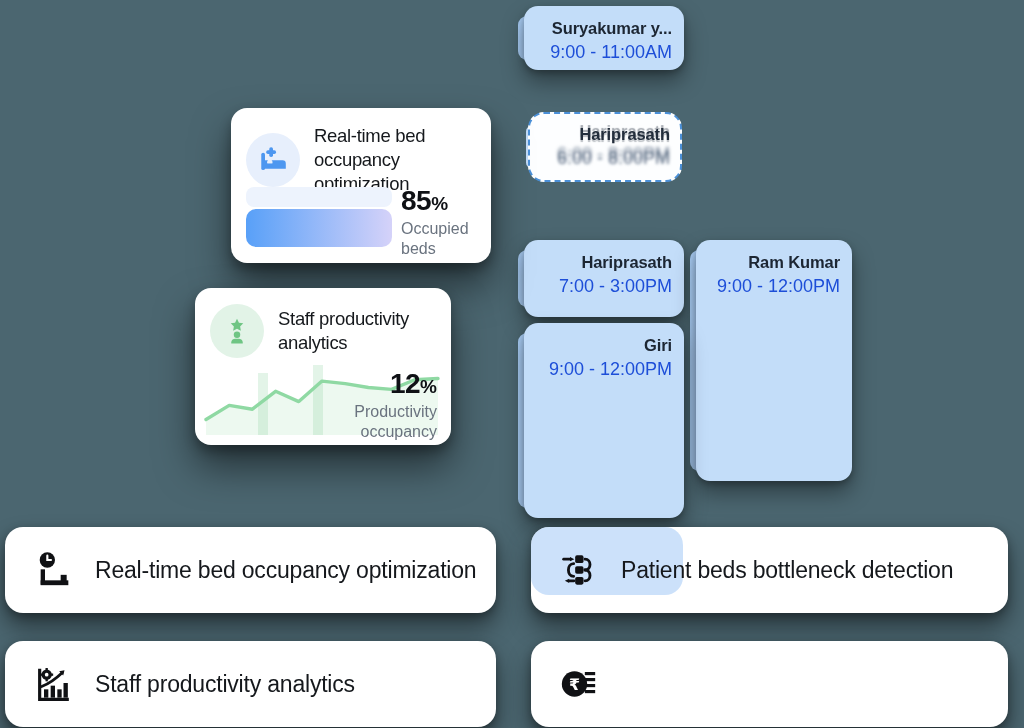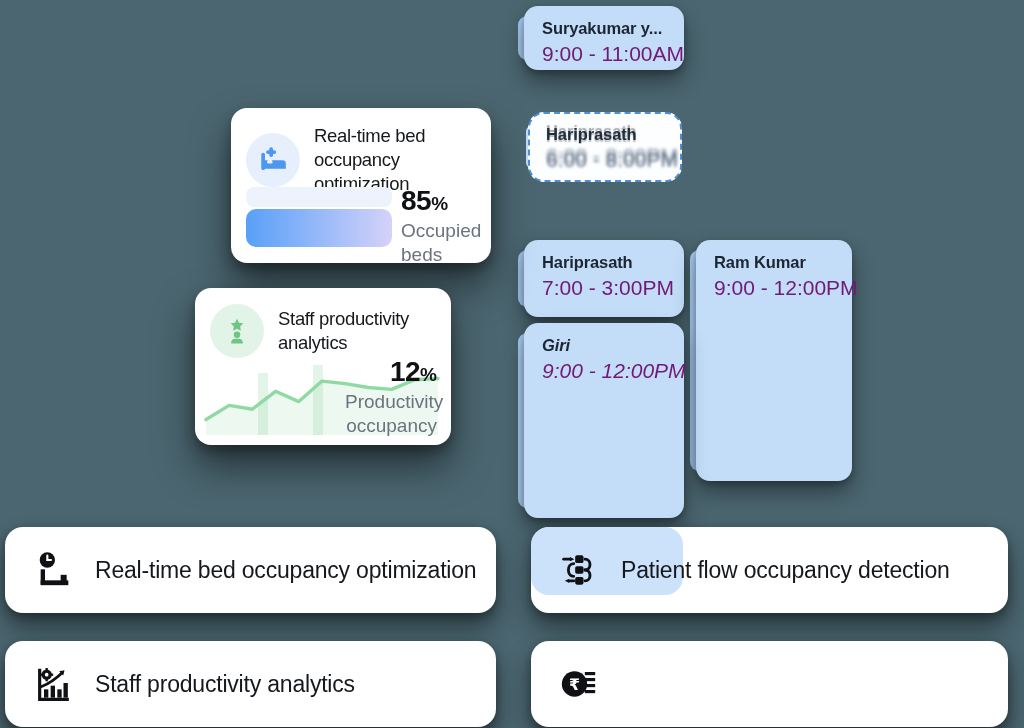--- a/index.html
+++ b/index.html
@@ -2,27 +2,27 @@
 <html style="--bg: #4B6670; --event-blue: #C3DDF9; --accent-stripe: #A8CCF4; --ghost-border: #4B90D8; --icon-blue: #4D97F0; --icon-blue-bg: #E7EFFC; --icon-green: #6FC584; --icon-green-bg: #E2F3E7; --bar-track: #EDF3FD; --bar-grad-start: #58A0F8; --bar-grad-end: #D5D2F9; --chart-green: #8FD9A3;"><head>
 <meta charset="utf-8">
 <style>
   html,body{margin:0;padding:0;}
   body{font-family:"Liberation Sans",sans-serif;background:#222;}
   .stage{position:relative;width:1024px;height:728px;overflow:hidden;background:var(--bg,#4B6670);}
 
   
   .event{position:absolute;}
   .ev-accent{position:absolute;left:0;top:10px;bottom:10px;width:18px;border-radius:9px;background:var(--accent-stripe,#A8CCF4);}
-  .ev-body{position:absolute;left:6px;top:0;right:0;bottom:0;background:var(--event-blue,#C3DDF9);border-radius:14px;padding:13px 12px 0 18px;box-shadow:0 12px 22px rgba(0,0,0,.38),0 3px 6px rgba(0,0,0,.25);box-sizing:border-box;}
+  .ev-body{position:absolute;left:6px;top:0;right:0;bottom:0;background:var(--event-blue,#C3DDF9);border-radius:14px;padding:13px 12px 0 18px;box-shadow:0 12px 22px rgba(0,0,0,.38),0 3px 6px rgba(0,0,0,.25);box-sizing:border-box;text-align:right;}
   .ev-name{font-size:16.5px;font-weight:700;color:#1C2633;letter-spacing:-.1px;white-space:nowrap;overflow:hidden;}
-  .ev-time{font-size:21px;color:#701a75;margin-top:4px;white-space:nowrap;}
+  .ev-time{font-size:18px;color:#1d4ed8;margin-top:4px;white-space:nowrap;}
   .ev-sury{left:518px;top:6px;width:166px;height:64px;}
   .ev-hari{left:518px;top:240px;width:166px;height:77px;}
   .ev-ram {left:690px;top:240px;width:162px;height:241px;}
-  .ev-giri{left:518px;top:323px;width:166px;height:195px;font-style:italic;}
+  .ev-giri{left:518px;top:323px;width:166px;height:195px;}
 
   
   .ev-ghost{left:522px;top:112px;width:160px;height:70px;}
   .ev-ghost .ev-body{background:#FDFEFF;border:2px dashed var(--ghost-border,#4B90D8);border-radius:16px;box-shadow:none;padding:11px 10px 0 16px;}
   .ev-ghost .ev-accent{left:4px;top:14px;bottom:14px;width:11px;background:#C2DBF7;}
   .ev-ghost .ev-name{color:#232E3C;filter:blur(.4px);text-shadow:0 -3px 1px rgba(35,46,60,.4),0 2px 1px rgba(35,46,60,.3);}
   .ev-ghost .ev-time{color:rgba(93,110,133,.95);filter:blur(1.6px);text-shadow:0 -4px 2px rgba(93,110,133,.8);}
 
   
   .stat{position:absolute;background:#fff;border-radius:16px;box-shadow:0 22px 38px rgba(0,0,0,.5),0 6px 12px rgba(0,0,0,.3);}
@@ -30,25 +30,25 @@
   .stat-2{left:195px;top:288px;width:256px;height:157px;}
   .stat-head{display:flex;align-items:center;gap:14px;padding:16px 14px 0 15px;}
   .icon-circle{width:54px;height:54px;border-radius:50%;display:flex;align-items:center;justify-content:center;flex:0 0 54px;}
   .icon-circle.blue{background:var(--icon-blue-bg,#E7EFFC);}
   .icon-circle.green{background:var(--icon-green-bg,#E2F3E7);}
   .stat-title{font-size:18.5px;font-weight:500;color:#15181C;line-height:1.3;letter-spacing:-.3px;}
   .bars{position:absolute;left:15px;top:79px;width:146px;}
   .bar-track{height:20px;border-radius:8px;background:var(--bar-track,#EDF3FD);}
   .bar-fill{height:38px;border-radius:10px;margin-top:2px;background:linear-gradient(90deg,var(--bar-grad-start,#58A0F8),var(--bar-grad-end,#D5D2F9));}
   .stat-val-block{position:absolute;right:16px;top:77px;}
-  .stat-2 .stat-val-block{top:68px;text-align:right;right:14px;}
+  .stat-2 .stat-val-block{top:80px;text-align:right;right:14px;}
   .pct-line{color:#0F1115;white-space:nowrap;}
   .pct-val{font-size:28px;font-weight:700;letter-spacing:-.5px;}
   .pct-unit{font-size:19px;font-weight:600;}
-  .stat-caption{font-size:19px;color:#6A737F;line-height:1.25;margin-top:2px;}
+  .stat-caption{font-size:16px;color:#6A737F;line-height:1.25;margin-top:2px;}
   .stat-1 .stat-caption{width:74px;}
   .stat-2 .stat-caption{width:92px;}
   .spark{position:absolute;left:8px;bottom:8px;}
 
   
   .feature{position:absolute;background:#fff;border-radius:18px;box-shadow:0 14px 24px rgba(0,0,0,.45),0 3px 8px rgba(0,0,0,.28);display:flex;align-items:center;gap:22px;padding-left:28px;box-sizing:border-box;}
   .f-1{left:5px;top:527px;width:491px;height:86px;}
   .f-2{left:531px;top:527px;width:477px;height:86px;}
   .f-3{left:5px;top:641px;width:491px;height:86px;}
   .f-4{left:531px;top:641px;width:477px;height:86px;}
@@ -176,21 +176,21 @@
         </g>
         <g fill="none" stroke="#101114" stroke-width="1.7" stroke-linecap="round">
           <line x1="2.8" y1="5.5" x2="6.8" y2="5.5"></line>
           <line x1="6.3" y1="18.5" x2="9" y2="18.5"></line>
           <path d="M8.8 8.2 c-4.2 0 -4.2 7.6 0 7.6"></path>
           <path d="M15.6 5.5 c4 0 4 6.5 0 6.5"></path>
           <path d="M15.6 12 c4 0 4 6.5 0 6.5"></path>
         </g>
       </svg>
     </div>
-    <div class="f-label">Patient flow occupancy detection</div>
+    <div class="f-label">Patient beds bottleneck detection</div>
   </div>
 
   <div class="feature f-3">
     <div class="f-icon">
       <svg width="40" height="40" viewBox="0 0 24 24">
         <path d="M4 2.8 V21.2 H21.5" stroke="#101114" stroke-width="1.9" fill="none"></path>
         <g fill="#101114">
           <rect x="6.6" y="15.2" width="2.6" height="5"></rect>
           <rect x="10.6" y="13" width="2.6" height="7.2"></rect>
           <rect x="14.6" y="15.2" width="2.6" height="5"></rect>

